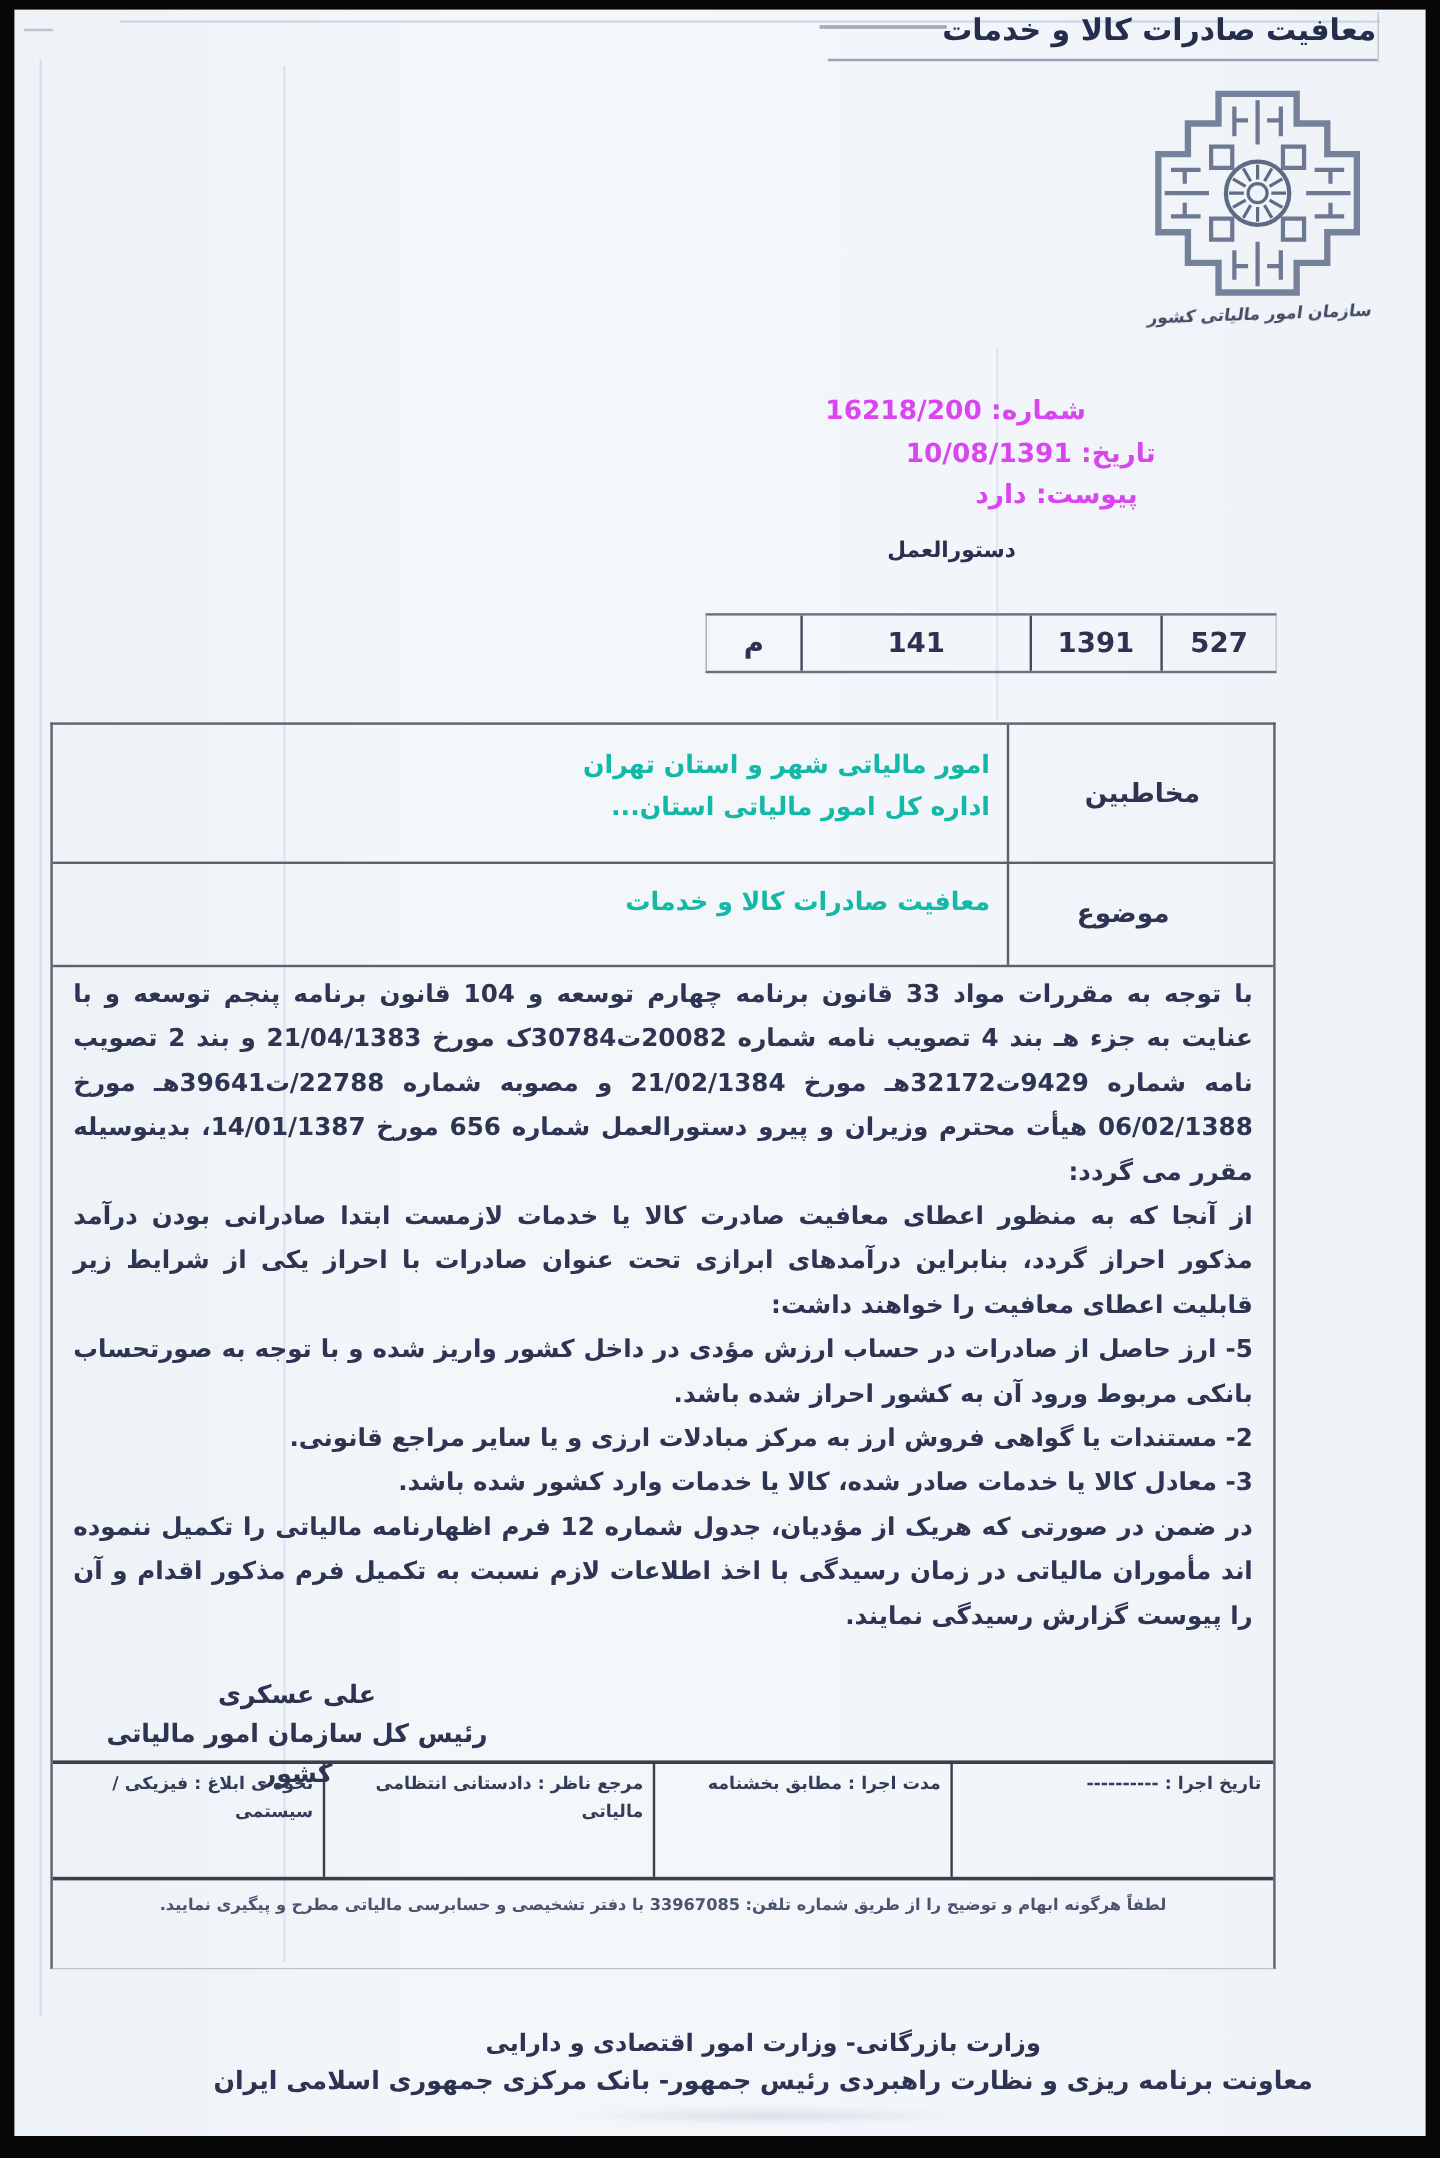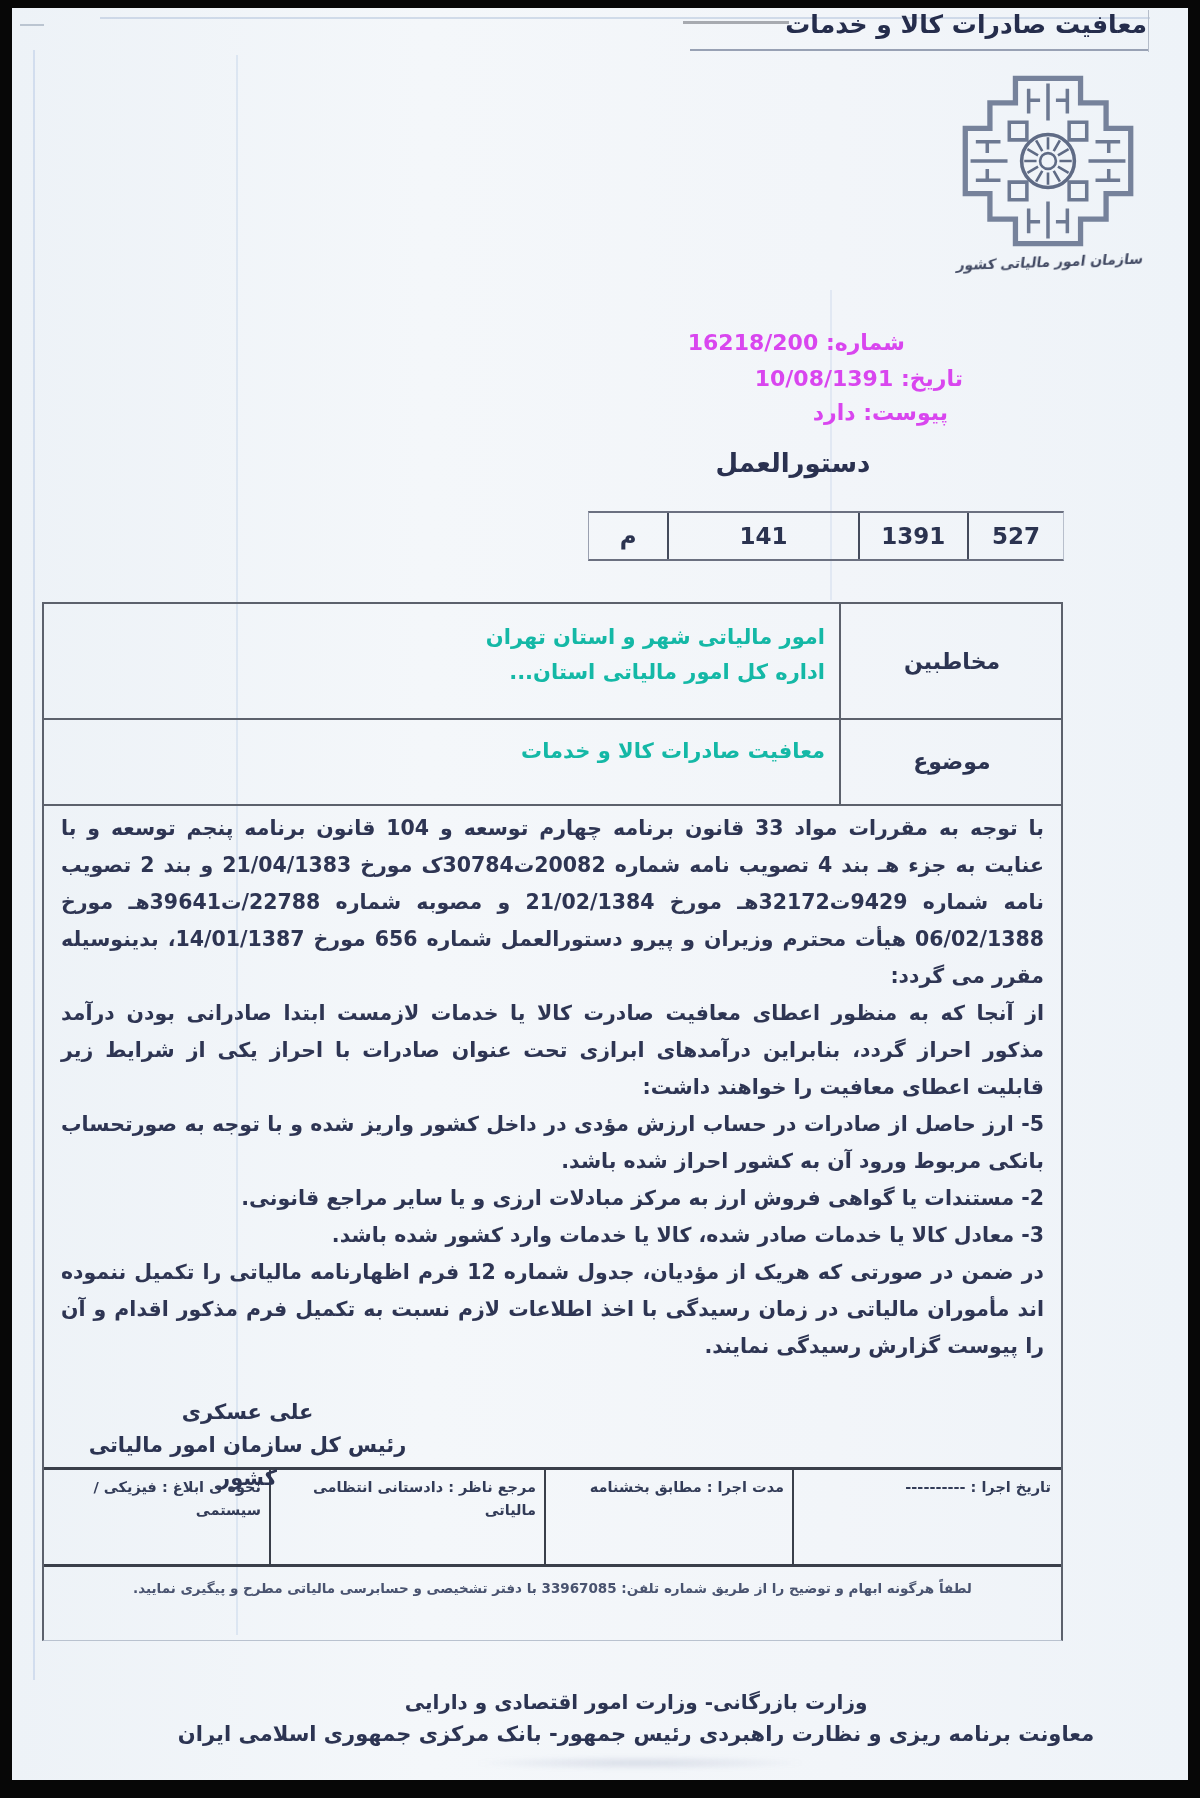--- a/index.html
+++ b/index.html
@@ -19,21 +19,21 @@
   .title-underline{height:2px;background:#98a1b4;}
   .title-tick{width:1px;background:#b4bcc9;}
   .title-dash{height:3px;background:#8d9097;opacity:.75;}
   .mini-dash{height:2px;background:#9aa6b8;opacity:.6;}
   
   .logo-caption{font-size:14px;color:#424a63;font-weight:bold;text-align:center;
                 transform:rotate(-2deg) skewX(-10deg);filter:blur(.4px);}
   
   .meta-line{font-size:22px;white-space:nowrap;}
   
-  .doc-type{font-size:26px;text-align:center;color:#2a3150;}
+  .doc-type{font-size:18px;text-align:center;color:#2a3150;}
   
   .code-strip{display:flex;direction:ltr;border-top:2px solid #6b7080;border-bottom:2px solid #6b7080;
               border-left:1px solid #9aa0b0;border-right:1px solid #b8bfcc;}
   .code-cell{height:46px;line-height:46px;text-align:center;font-size:23px;color:#2b3350;font-weight:bold;}
   .code-cell.sep{border-right:2px solid #444b5c;}
   
   .main-box{border:2px solid #5c616c;border-bottom:1px solid #b9c2cf;background:transparent;}
   .box-hline{position:absolute;left:0;width:100%;background:#5c616c;height:2px;}
   .box-hline.thick{background:#3a3f4a;height:3px;}
   .box-vline{position:absolute;background:#5c616c;width:2px;}
@@ -130,21 +130,21 @@
     <div class="box-vline dark" style="left:748px;top:865px;height:95px;"></div>
     <div class="box-vline dark" style="left:500px;top:865px;height:95px;"></div>
     <div class="box-vline dark" style="left:225px;top:865px;height:95px;"></div>
 
     <div class="label-cell rtl" style="right:0;top:0;width:218px;height:114px;">مخاطبین</div>
     <div class="abs rtl cell-text" style="right:236px;top:16px;width:560px;">
       <div>امور مالیاتی شهر و استان تهران</div>
       <div>اداره کل امور مالیاتی استان...</div>
     </div>
 
-    <div class="label-cell rtl" style="right:0;top:114px;width:218px;height:86px;">موضوع</div>
+    <div class="label-cell rtl" style="right:16px;top:114px;width:218px;height:86px;">موضوع</div>
     <div class="abs rtl cell-text" style="right:236px;top:130px;width:560px;">معافیت صادرات کالا و خدمات</div>
 
     <div class="abs body-text" style="left:17px;top:206px;width:983px;">
       <p>با توجه به مقررات مواد 33 قانون برنامه چهارم توسعه و 104 قانون برنامه پنجم توسعه و با عنایت به جزء هـ بند 4 تصویب نامه شماره 20082ت30784ک مورخ 21/04/1383 و بند 2 تصویب نامه شماره 9429ت32172هـ مورخ 21/02/1384 و مصوبه شماره 22788/ت39641هـ مورخ 06/02/1388 هیأت محترم وزیران و پیرو دستورالعمل شماره 656 مورخ 14/01/1387، بدینوسیله مقرر می گردد:</p>
       <p>از آنجا که به منظور اعطای معافیت صادرت کالا یا خدمات لازمست ابتدا صادرانی بودن درآمد مذکور احراز گردد، بنابراین درآمدهای ابرازی تحت عنوان صادرات با احراز یکی از شرایط زیر قابلیت اعطای معافیت را خواهند داشت:</p>
       <p>5- ارز حاصل از صادرات در حساب ارزش مؤدی در داخل کشور واریز شده و با توجه به صورتحساب بانکی مربوط ورود آن به کشور احراز شده باشد.</p>
       <p>2- مستندات یا گواهی فروش ارز به مرکز مبادلات ارزی و یا سایر مراجع قانونی.</p>
       <p>3- معادل کالا یا خدمات صادر شده، کالا یا خدمات وارد کشور شده باشد.</p>
       <p>در ضمن در صورتی که هریک از مؤدیان، جدول شماره 12 فرم اظهارنامه مالیاتی را تکمیل ننموده اند مأموران مالیاتی در زمان رسیدگی با اخذ اطلاعات لازم نسبت به تکمیل فرم مذکور اقدام و آن را پیوست گزارش رسیدگی نمایند.</p>
       <div class="signature">

